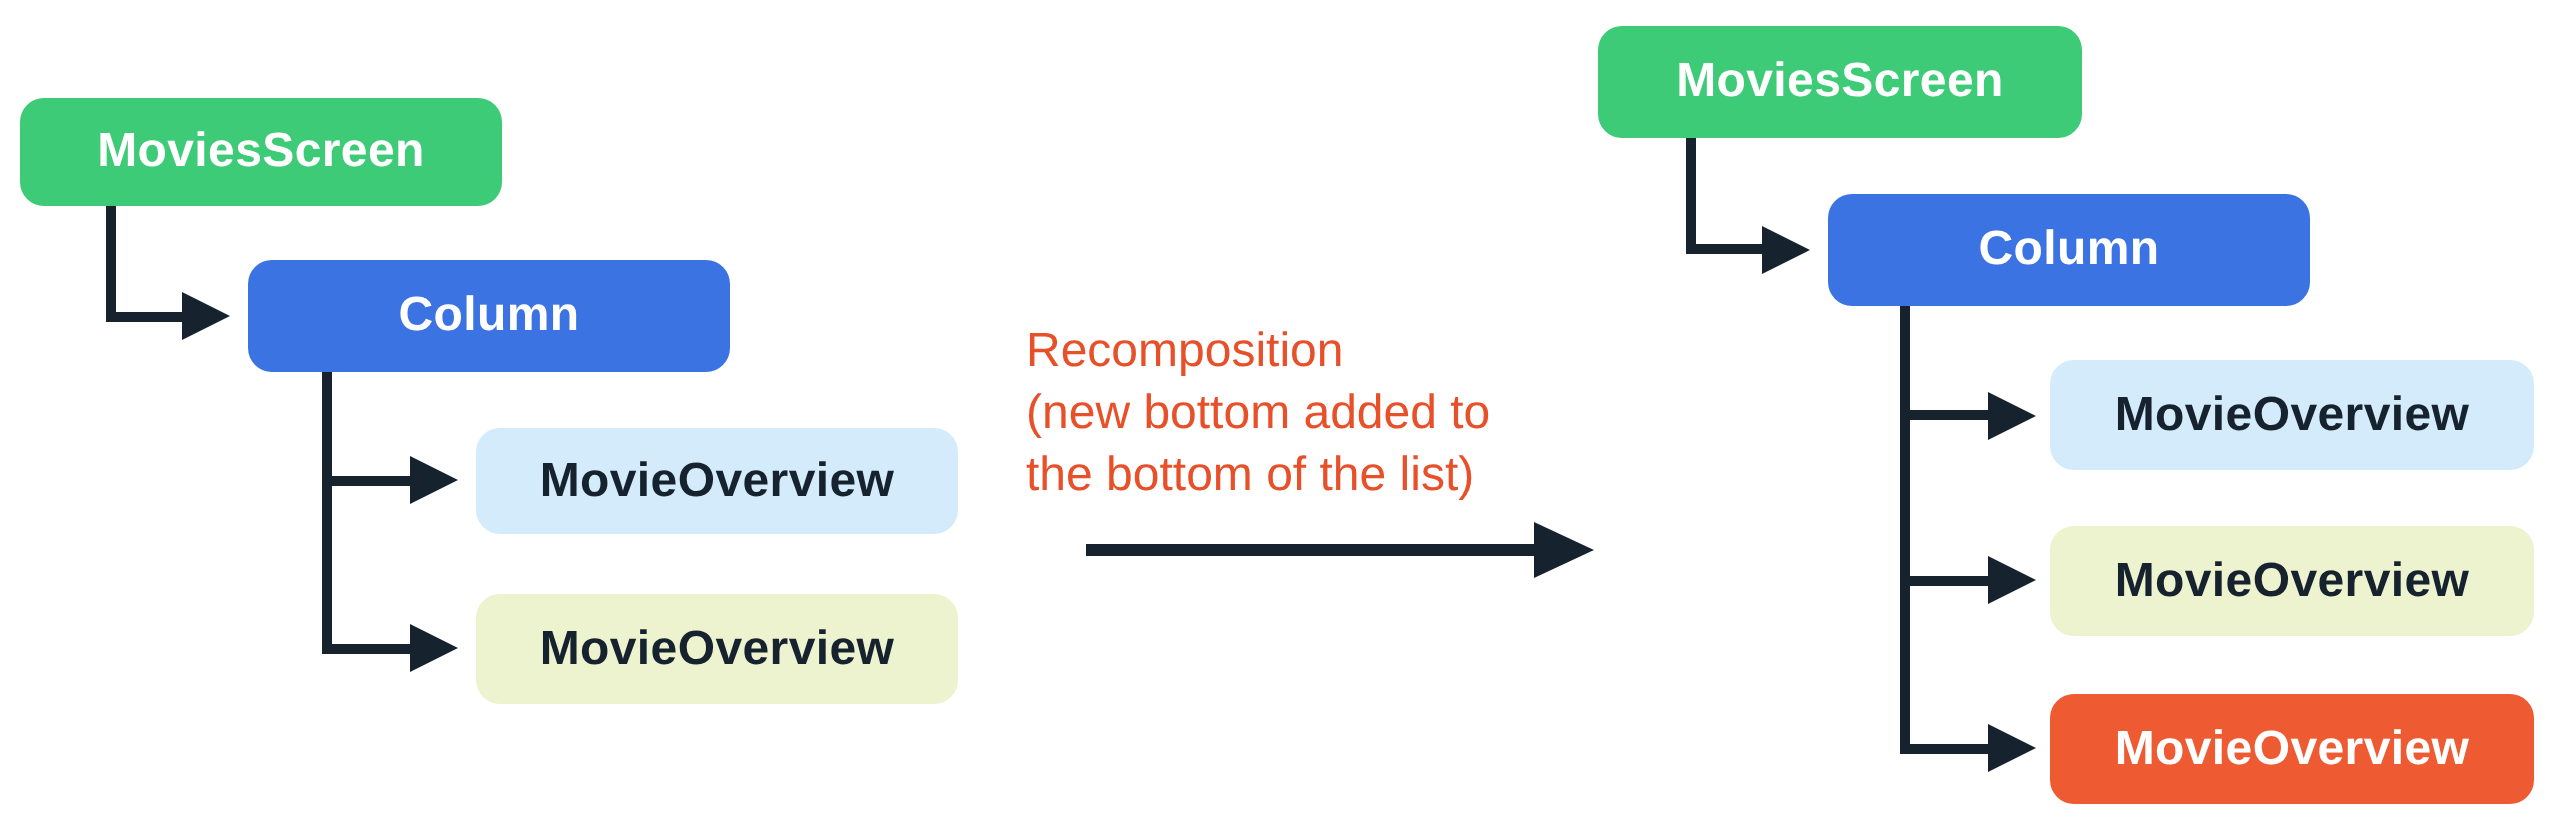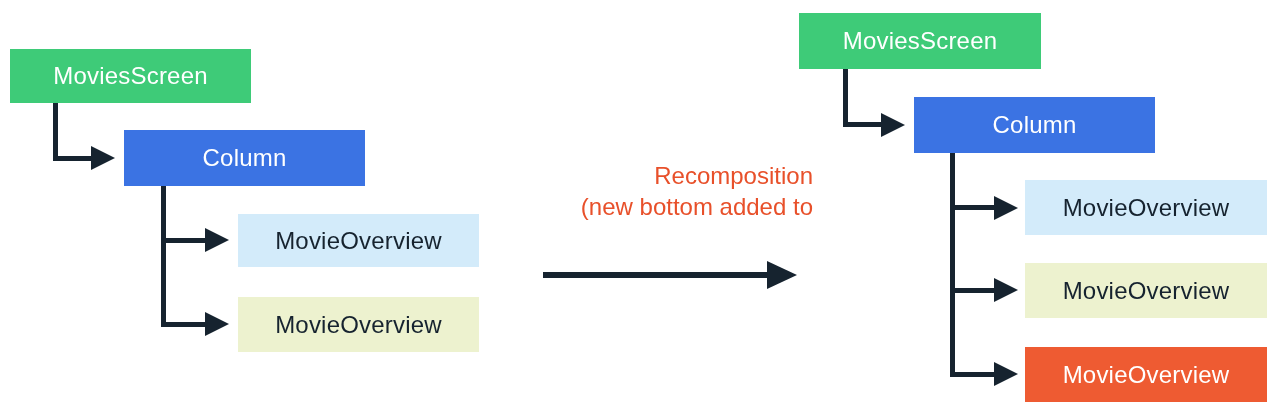--- a/index.html
+++ b/index.html
@@ -7,26 +7,26 @@
   .canvas {
     position: relative;
     width: 1280px;
     height: 420px;
     background: #ffffff;
     overflow: hidden;
     font-family: "Liberation Sans", sans-serif;
   }
   .node {
     position: absolute;
-    border-radius: 0;
+    border-radius: 12px;
     display: flex;
     align-items: center;
     justify-content: center;
     font-size: 24px;
-    font-weight: 400;
+    font-weight: 700;
     letter-spacing: 0.2px;
   }
   .node-green   { background: var(--node-green);        color: var(--text-light); }
   .node-blue    { background: var(--node-blue);         color: var(--text-light); }
   .node-lblue   { background: var(--node-light-blue);   color: var(--text-dark); }
   .node-lyellow { background: var(--node-light-yellow); color: var(--text-dark); }
   .node-orange  { background: var(--node-orange);       color: var(--text-light); }
 
   .bar {
     position: absolute;
@@ -44,21 +44,21 @@
     width: 0; height: 0;
     border-top: 14px solid transparent;
     border-bottom: 14px solid transparent;
     border-left: 30px solid var(--connector-dark);
   }
   .caption {
     position: absolute;
     left: 513px;
     top: 160px;
     width: 300px;
-    text-align: right;
+    text-align: left;
     color: var(--label-orange);
     font-size: 24px;
     line-height: 31px;
     font-weight: 500;
   }
 </style>
 </head>
 <body>
 
 <div class="canvas">
@@ -84,20 +84,21 @@
   <div class="node node-lblue" style="left:238px; top:214px; width:241px; height:53px;">
     <span>MovieOverview</span>
   </div>
   <div class="node node-lyellow" style="left:238px; top:297px; width:241px; height:55px;">
     <span>MovieOverview</span>
   </div>
 
   <div class="caption">
     <div>Recomposition</div>
     <div>(new bottom added to</div>
+    <div>the bottom of the list)</div>
   </div>
   <div class="bar" style="left:543px; top:272px; width:228px; height:6px;"></div>
   <div class="arrowhead-big" style="left:767px; top:261px;"></div>
 
   <div class="node node-green" style="left:799px; top:13px; width:242px; height:56px;">
     <span>MoviesScreen</span>
   </div>
 
   <div class="bar" style="left:843px; top:69px; width:5px; height:58px;"></div>
   <div class="bar" style="left:843px; top:122px; width:42px; height:5px;"></div>

